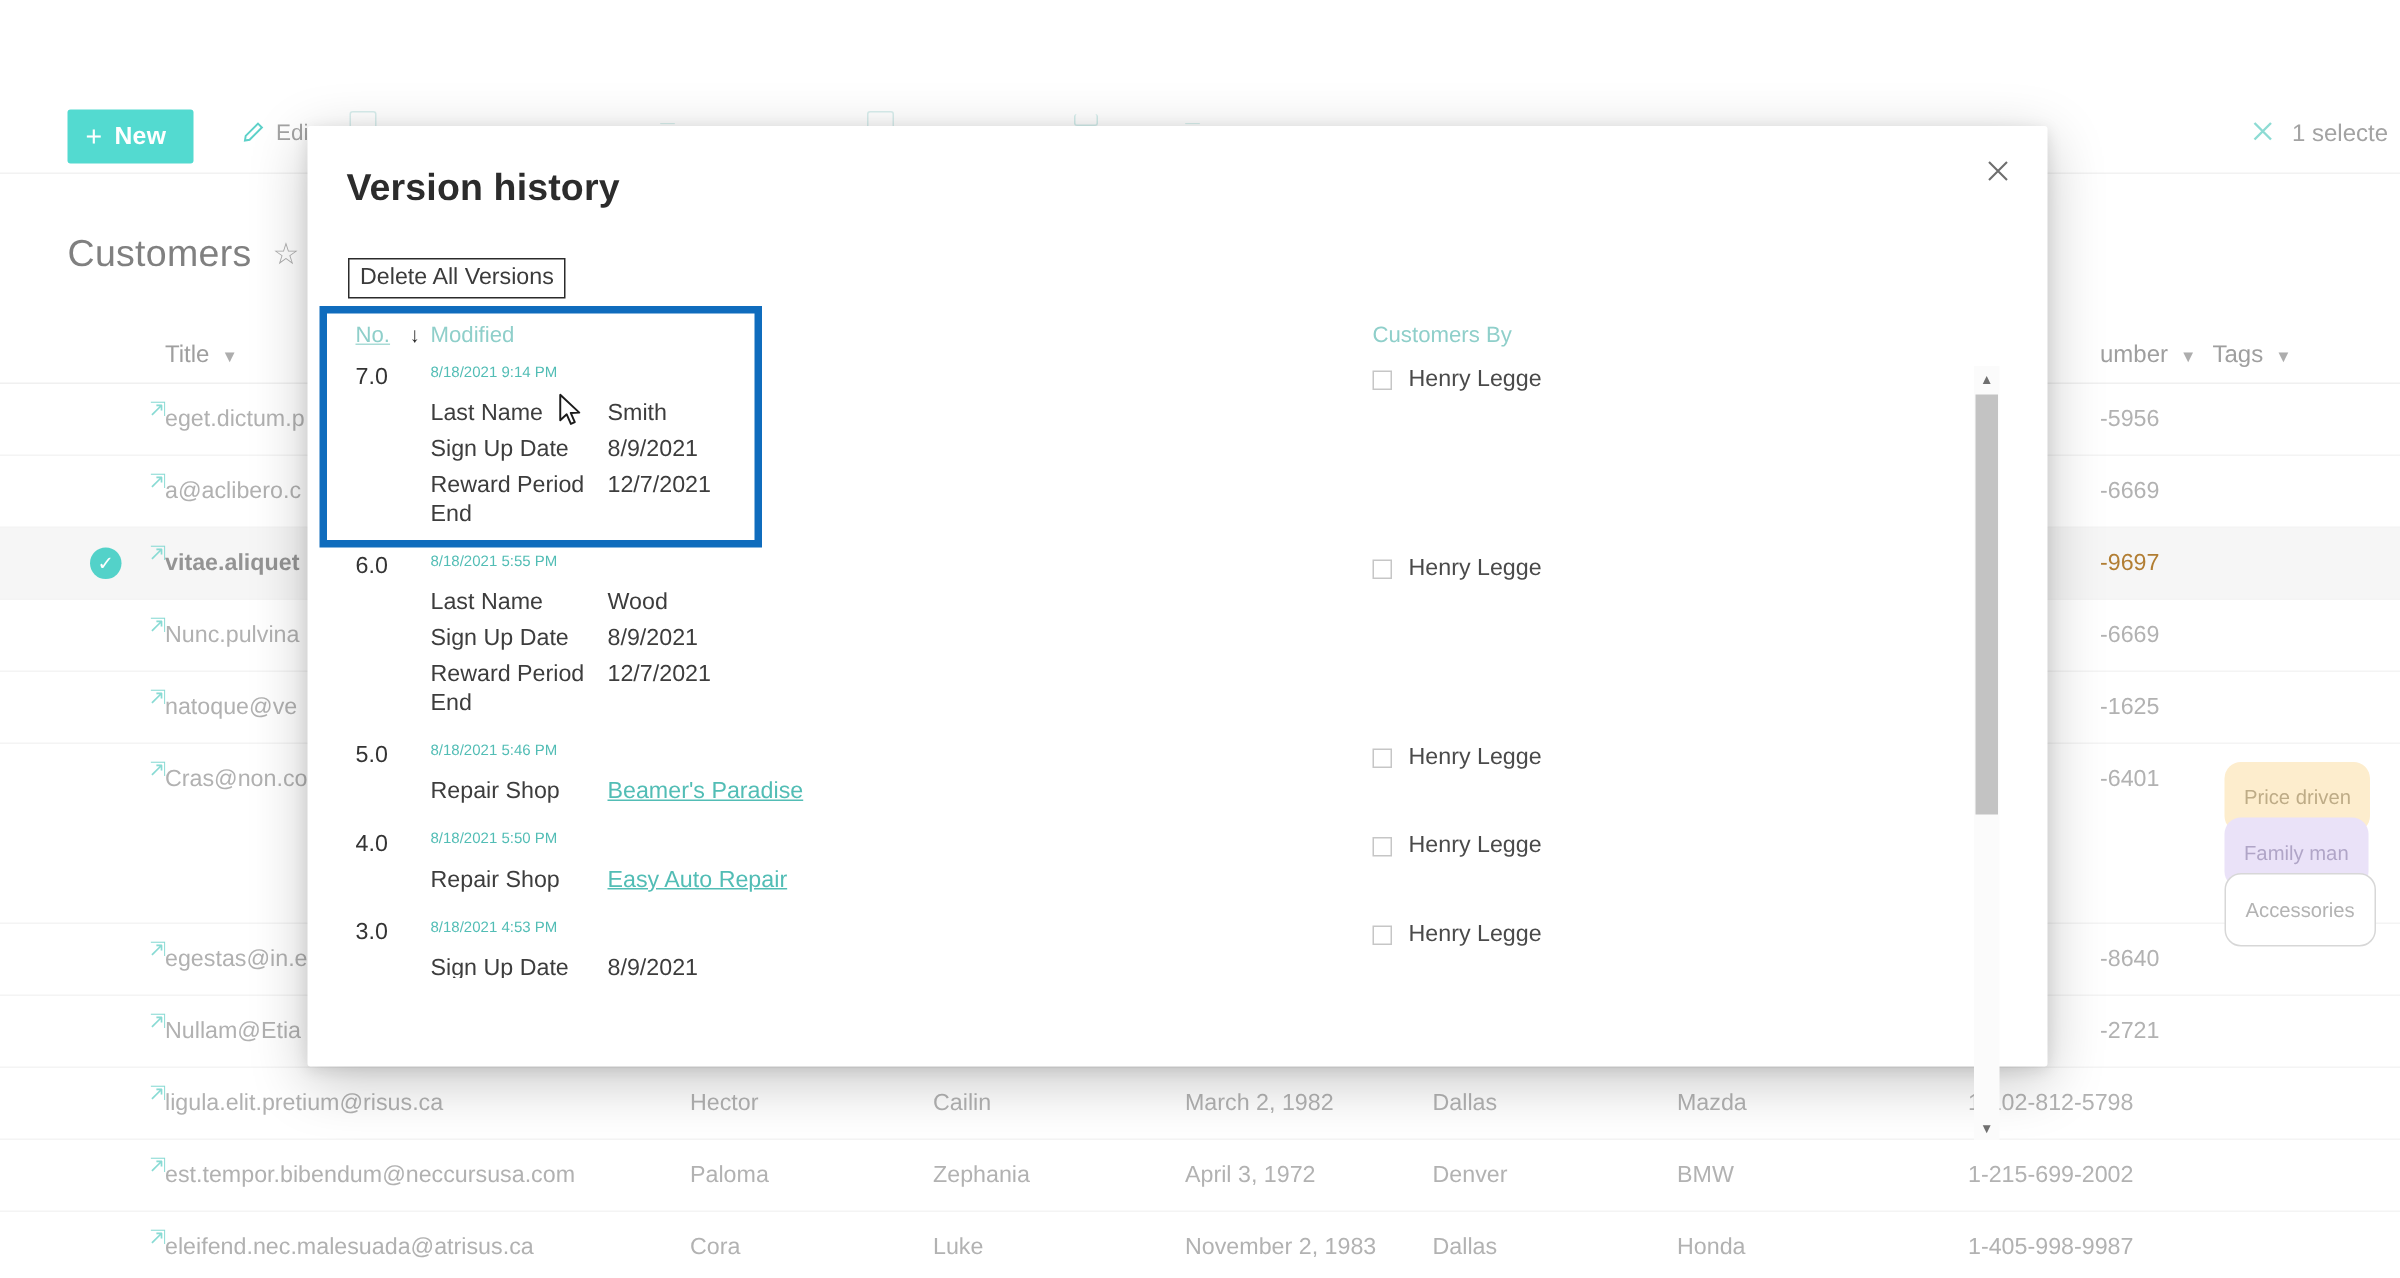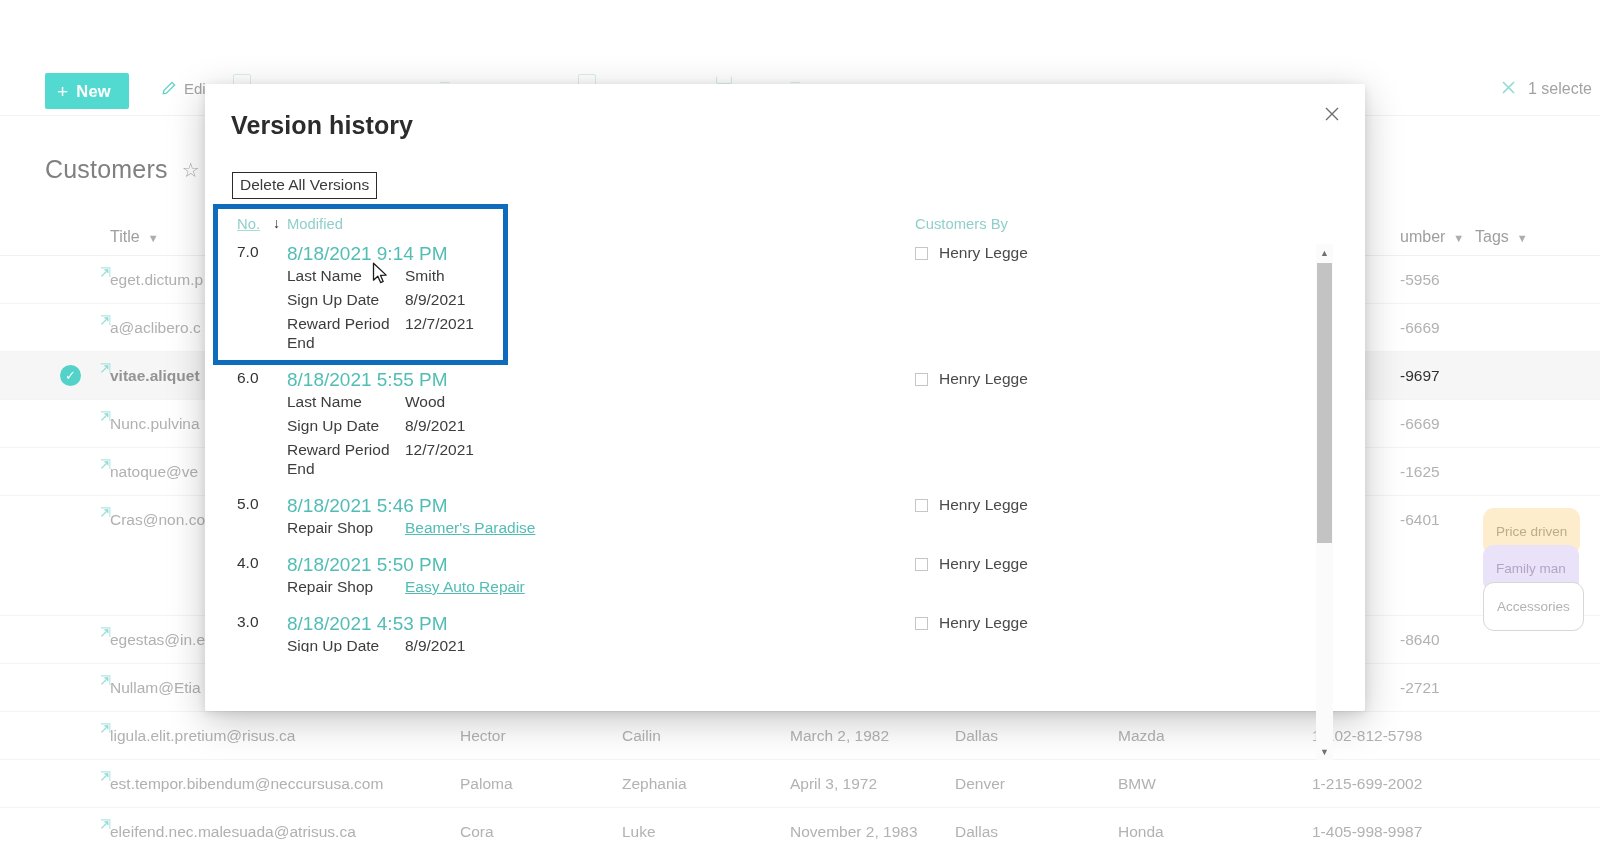--- a/index.html
+++ b/index.html
@@ -82,21 +82,21 @@
   .row {
     position: relative; height: 48px; width: 1600px;
     border-bottom: 1px solid #f2f2f2;
   }
   .row.tall { height: 120px; }
   .row.sel { background: #f4f4f4; }
   .row .cell {
     position: absolute; top: 15px; color: #a2a2a2; font-size: 15.5px;
     white-space: nowrap;
   }
-  .row.sel .cell { color: #000000; }
+  .row.sel .cell { color: #a16207; }
   .row .cell.title { color: #a0a0a0; }
   .row.sel .cell.title { color: #7d7d7d; font-weight: 600; }
   .sharrow {
     position: absolute; left: 100px; top: 9px;
     color: #6fd3cb; font-size: 13px; transform: scaleX(-1);
   }
   .selcheck {
     position: absolute; left: 60px; top: 13px; width: 21px; height: 21px;
     border-radius: 50%; background: #2ec9bd; color: #fff;
     font-size: 13px; display: flex; align-items: center; justify-content: center;
@@ -149,21 +149,21 @@
   .vh-h.no { left: 22px; text-decoration: underline; text-decoration-color:#a9dbd6;}
   .vh-sortarrow { position: absolute; left: 58px; top: 3px; font-size: 14px; color: #2b2b2b; }
   .vh-h.mod { left: 72px; }
   .vh-h.modby { left: 700px; }
 
   .vh-ver { position: relative; }
   .vh-vernum {
     position: absolute; left: 22px; color: #343434; font-size: 15.5px; font-weight: 400;
   }
   .vh-verdate {
-    position: absolute; left: 72px; color: #52bdb5; font-size: 19px;
+    position: absolute; left: 72px; color: #52bdb5; font-size: 10px;
   }
   .vh-modby {
     position: absolute; left: 700px; display: flex; align-items: center; gap: 11px;
     color: #4a4a4a; font-size: 15.5px;
   }
   .vh-cb {
     width: 13px; height: 13px; border: 1.2px solid #c6c6c6; background: #fff;
     display: inline-block;
   }
   .vh-fields { padding-left: 72px; padding-top: 8px; }

